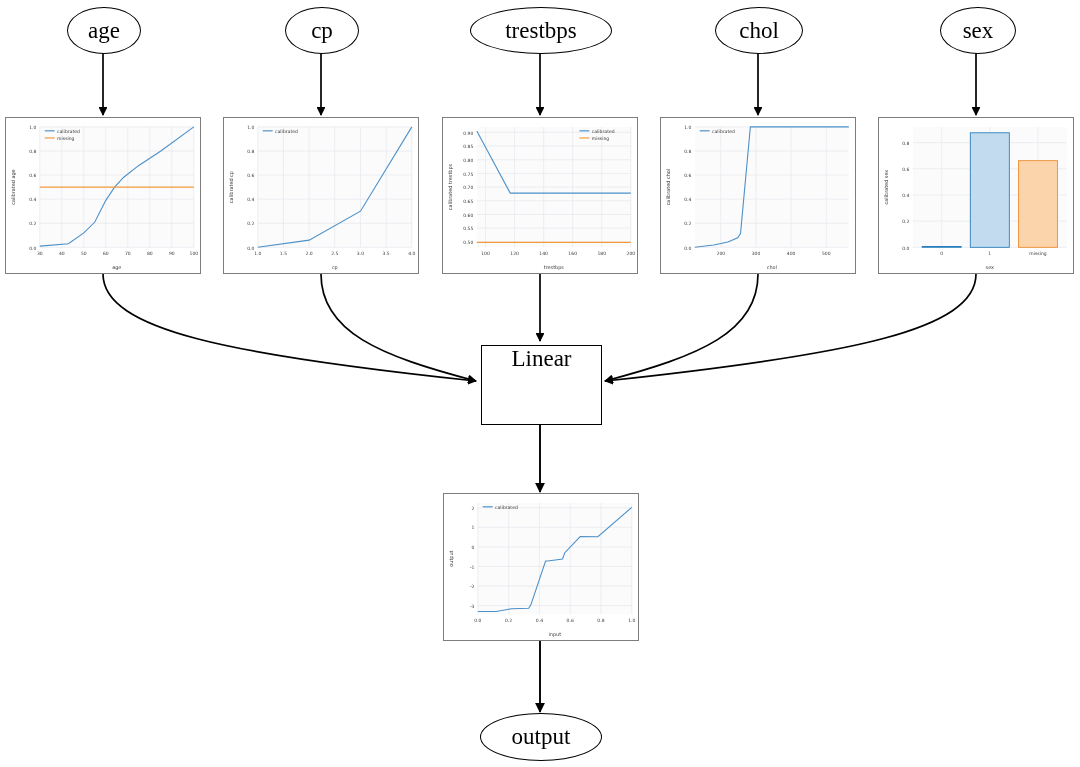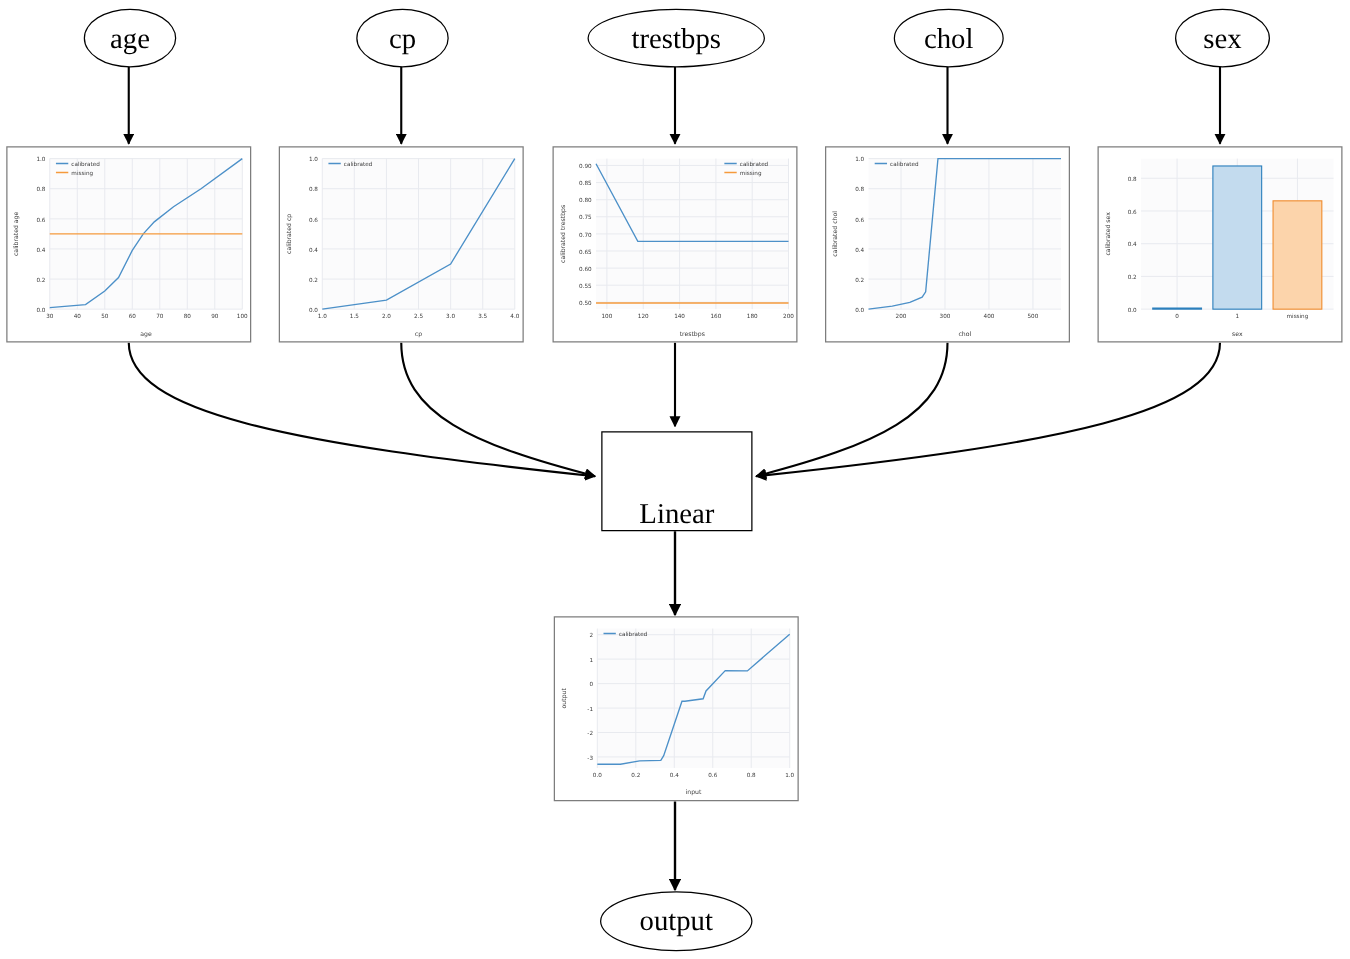--- a/index.html
+++ b/index.html
@@ -3,21 +3,21 @@
 <meta charset="utf-8">
 <style>
   html,body{margin:0;padding:0;background:#ffffff;}
   body{width:1080px;height:767px;position:relative;
        font-family:"Liberation Serif", serif;overflow:hidden;}
   #stage{position:absolute;left:0;top:0;width:874px;height:767px;}
   .node-ellipse{position:absolute;border:1.4px solid #000;border-radius:50%;
        background:#fff;display:flex;align-items:center;justify-content:center;
        font-family:"Liberation Serif", serif;color:#000;}
   .linear-box{position:absolute;border:1.6px solid #000;background:#fff;
-       display:flex;align-items:flex-end;justify-content:center;
+       display:flex;align-items:flex-start;justify-content:center;
        font-family:"Liberation Serif", serif;color:#000;font-size:23px;}
   .panel{position:absolute;background:#ffffff;border:1.6px solid #7d7d7d;
        box-sizing:border-box;}
   .plot{position:absolute;left:0;top:0;width:100%;height:100%;}
   svg.edges{position:absolute;left:0;top:0;width:1080px;height:767px;
        pointer-events:none;}
   .axlabel{font-family:"DejaVu Sans", sans-serif;fill:#3a3a3a;}
   .legtxt{font-family:"DejaVu Sans", sans-serif;fill:#3a3a3a;}
 </style>
 </head>

